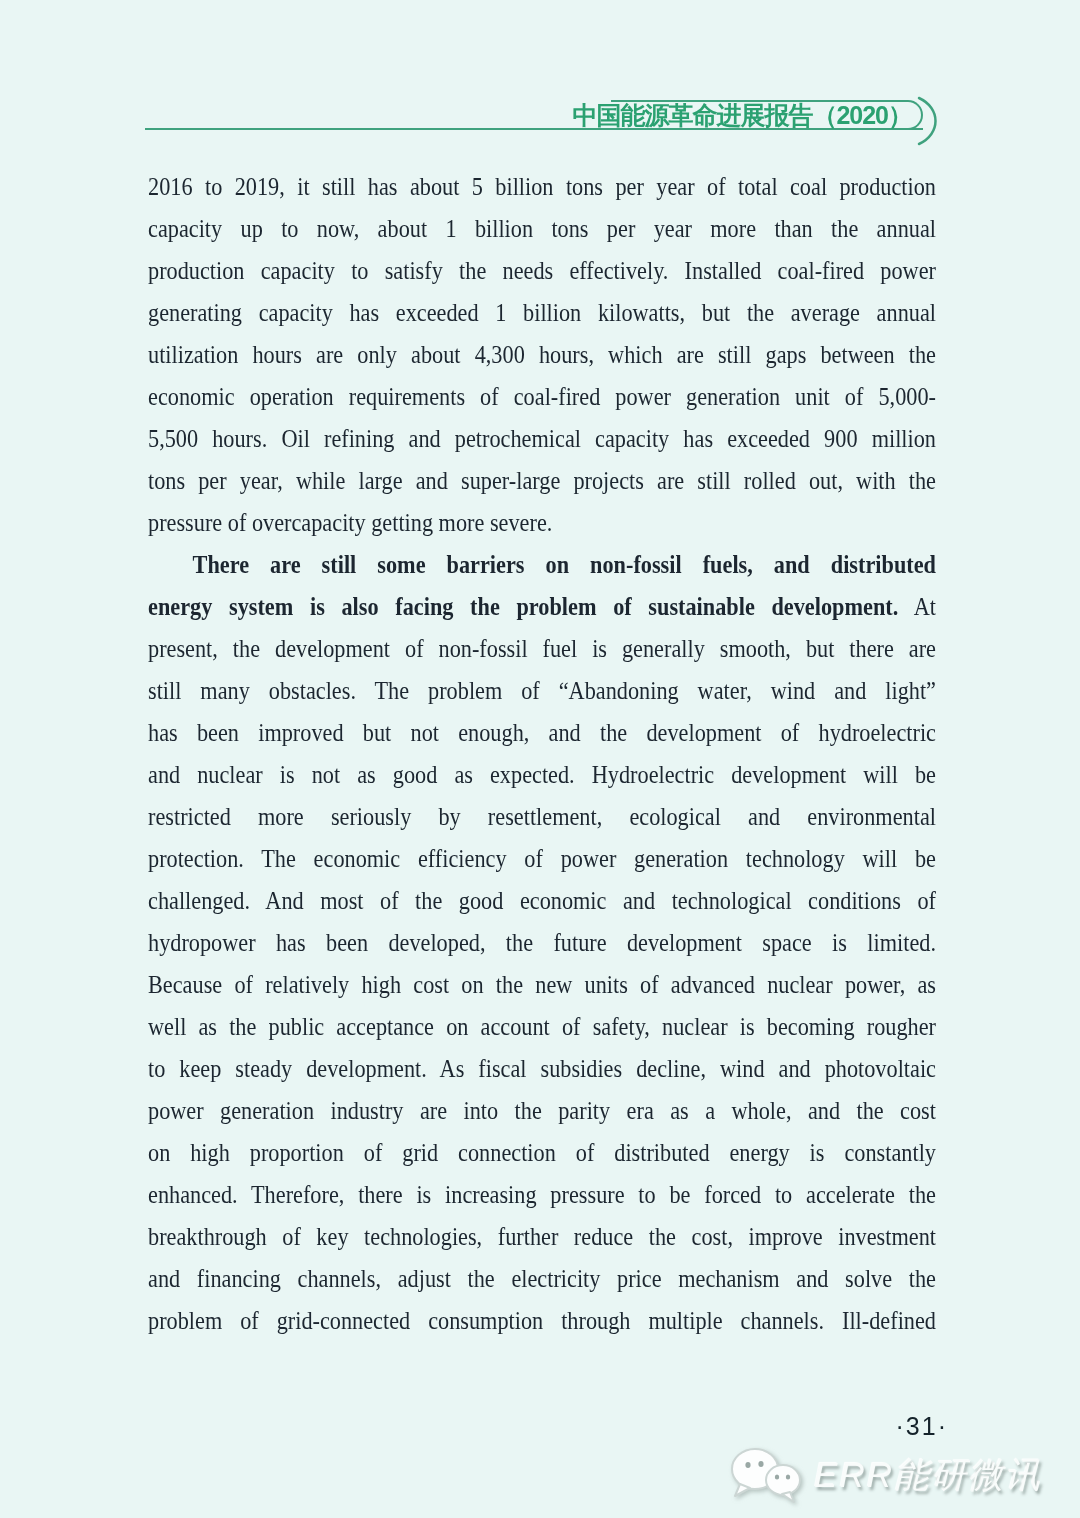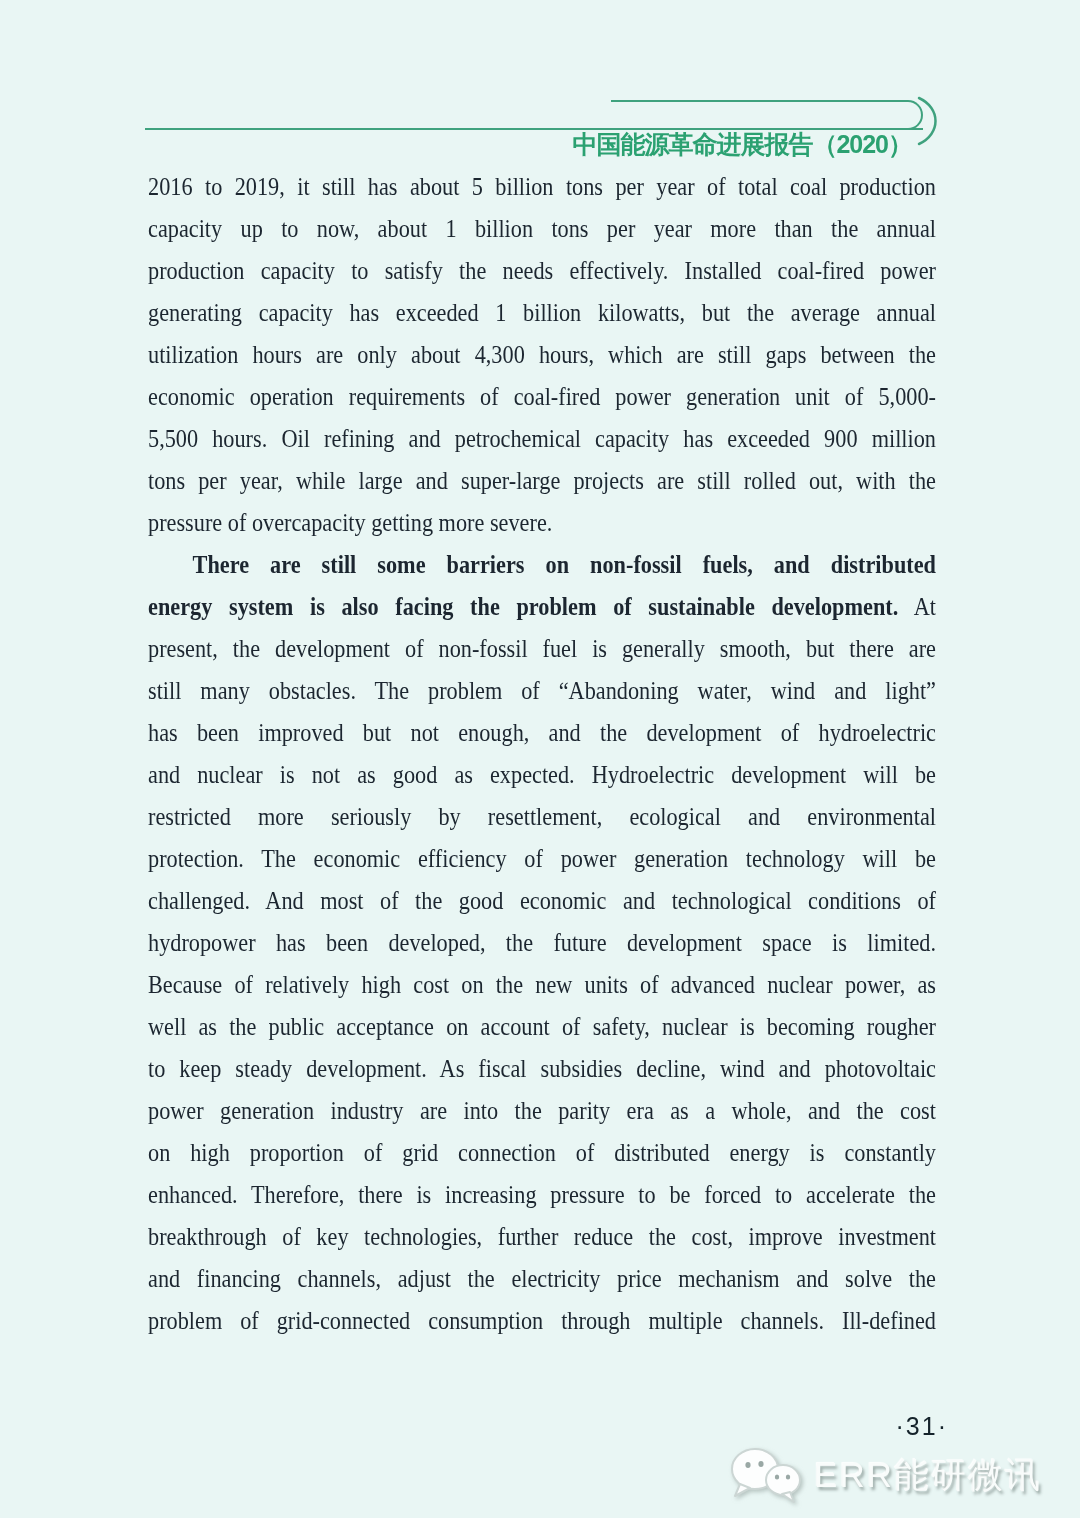--- a/index.html
+++ b/index.html
@@ -21,21 +21,21 @@
     box-sizing:border-box;
     border:2px solid #3fa27e;border-left:none;
     border-radius:0 16px 16px 0;
     background:transparent;
   }
   .harc{position:absolute;left:917px;top:96px;}
   .htitle{
     position:absolute;right:168px;top:100px;
     font-family:"Liberation Sans","DejaVu Sans",sans-serif;
     font-size:25px;font-weight:600;letter-spacing:-1px;
-    color:#2ba171;white-space:nowrap;line-height:30px;margin-top:29px;
+    color:#2ba171;white-space:nowrap;line-height:30px;
   }
 
   
   .textblock{
     position:absolute;left:148px;top:166px;width:920px;
     transform:scaleX(0.8565);transform-origin:0 0;
   }
   .tline{
     height:42px;line-height:42px;
     font-size:26px;color:#1c2630;
@@ -47,21 +47,21 @@
   .tline .indent{display:inline-block;width:52px;height:1px;}
 
   
   .pagenum{
     position:absolute;right:132px;top:1412px;
     font-family:"Liberation Sans","DejaVu Sans",sans-serif;
     font-size:25px;color:#15232b;letter-spacing:2px;text-align:right;
   }
   .watermark{
     position:absolute;right:38px;top:1444px;
-    display:flex;align-items:center;gap:8px;
+    display:flex;align-items:center;gap:8px;font-style:italic;
   }
   .wm-icon{filter:drop-shadow(2px 2px 2px rgba(140,155,152,.55));}
   .wm-text{
     font-family:"Liberation Sans","DejaVu Sans",sans-serif;
     font-size:35px;letter-spacing:2px;
     color:#f9fcfb;
     text-shadow:2px 3px 3px rgba(140,155,152,.85), -1px -1px 1px rgba(255,255,255,.9);
     white-space:nowrap;
   }
 </style>

